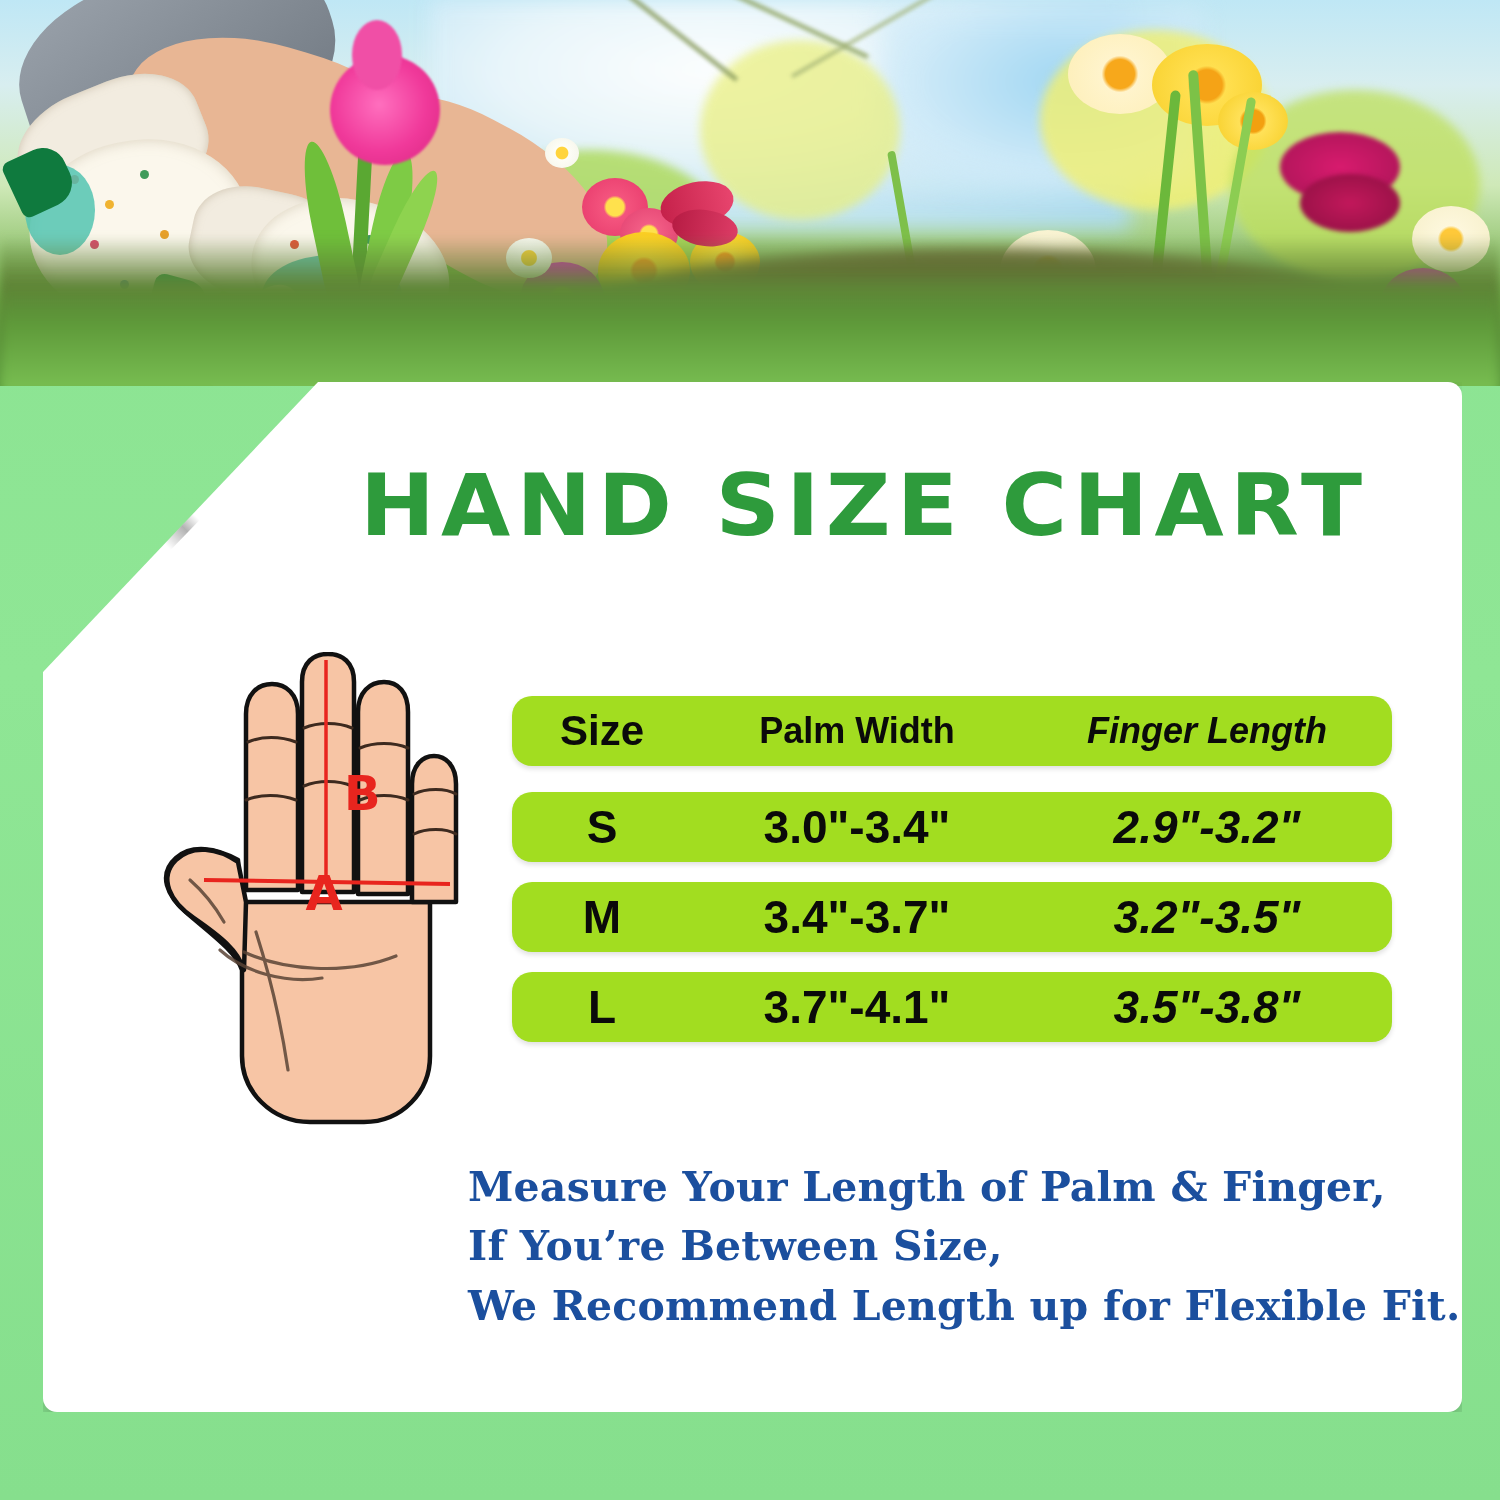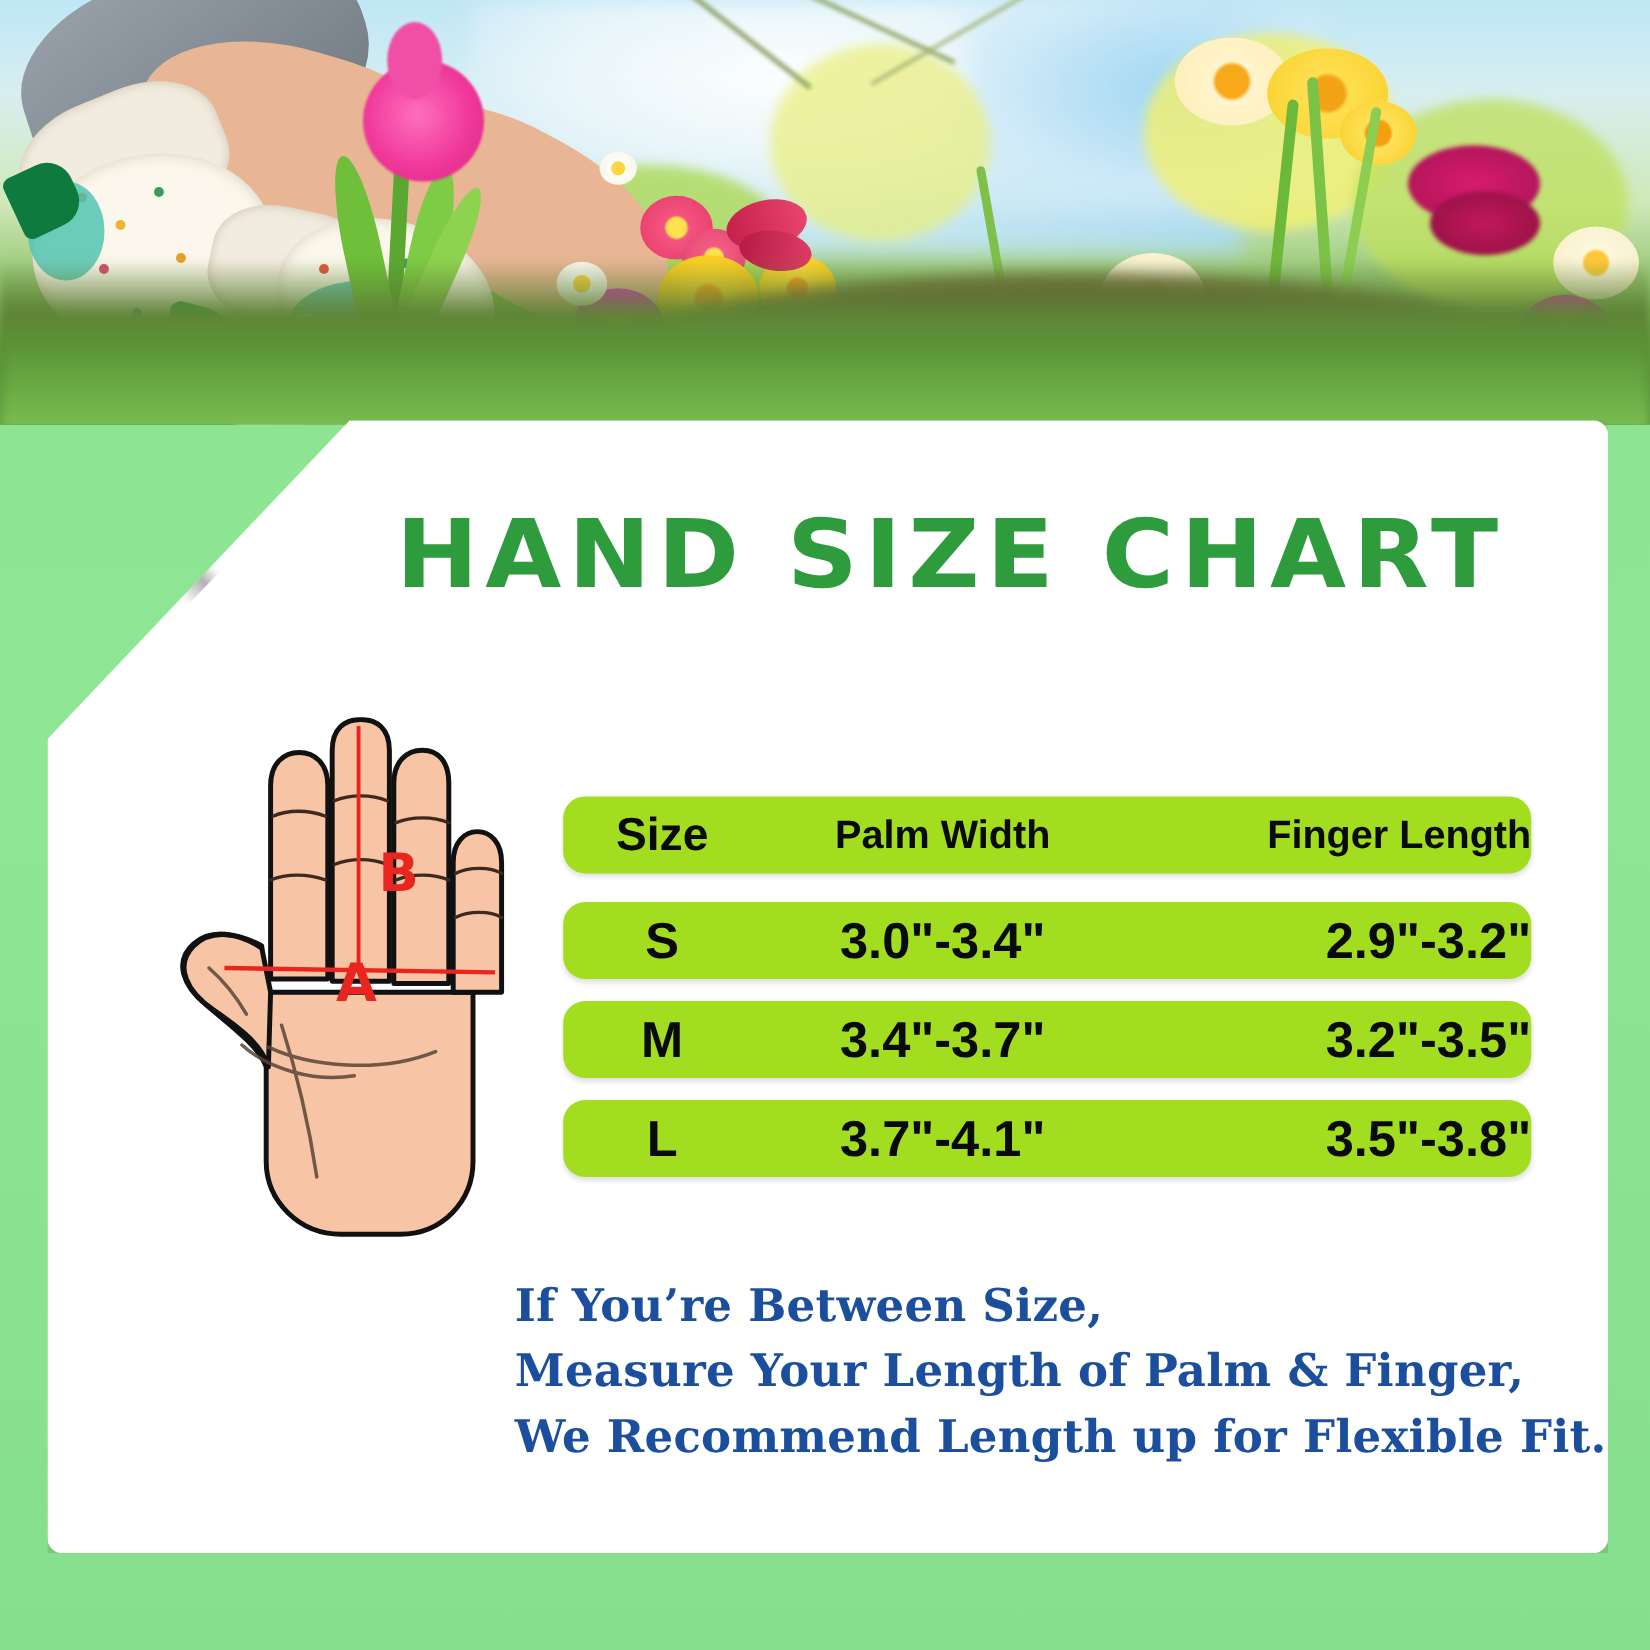--- a/index.html
+++ b/index.html
@@ -76,24 +76,24 @@
   .hand{position:absolute;left:96px;top:652px;width:400px;height:490px;}
 
   
   .table{position:absolute;left:512px;top:696px;width:880px;}
   .row{
     height:70px;margin-bottom:20px;border-radius:20px;
     background:#a2dd20;
     display:flex;align-items:center;
     box-shadow:0 3px 5px rgba(0,0,0,.12);
   }
-  .row.header{margin-bottom:26px;margin-top:28px;}
+  .row.header{margin-bottom:26px;}
   .c0{width:180px;text-align:center;}
   .c1{width:330px;text-align:center;}
-  .c2{width:370px;text-align:right;}
+  .c2{width:370px;text-align:center;font-style:italic;}
   .row span{color:#0a0a0a;font-weight:700;}
   .row.header .c0{font-size:42px;}
   .row.header .c1,.row.header .c2{font-size:36px;}
   .row.body .c0{font-size:46px;}
   .row.body .c1,.row.body .c2{font-size:46px;}
 
   
   .note{
     position:absolute;left:468px;top:1158px;width:950px;
     color:#1b4f9e;
@@ -265,18 +265,18 @@
     </div>
 
     <div class="row body">
       <span class="c0">L</span>
       <span class="c1">3.7"-4.1"</span>
       <span class="c2">3.5"-3.8"</span>
     </div>
   </div>
 
   <div class="note">
+    <div>Measure Your Length of Palm &amp; Finger,</div>
     <div>If You’re Between Size,</div>
-    <div>Measure Your Length of Palm &amp; Finger,</div>
     <div>We Recommend Length up for Flexible Fit.</div>
   </div>
 
 </div>
 
 </body></html>

